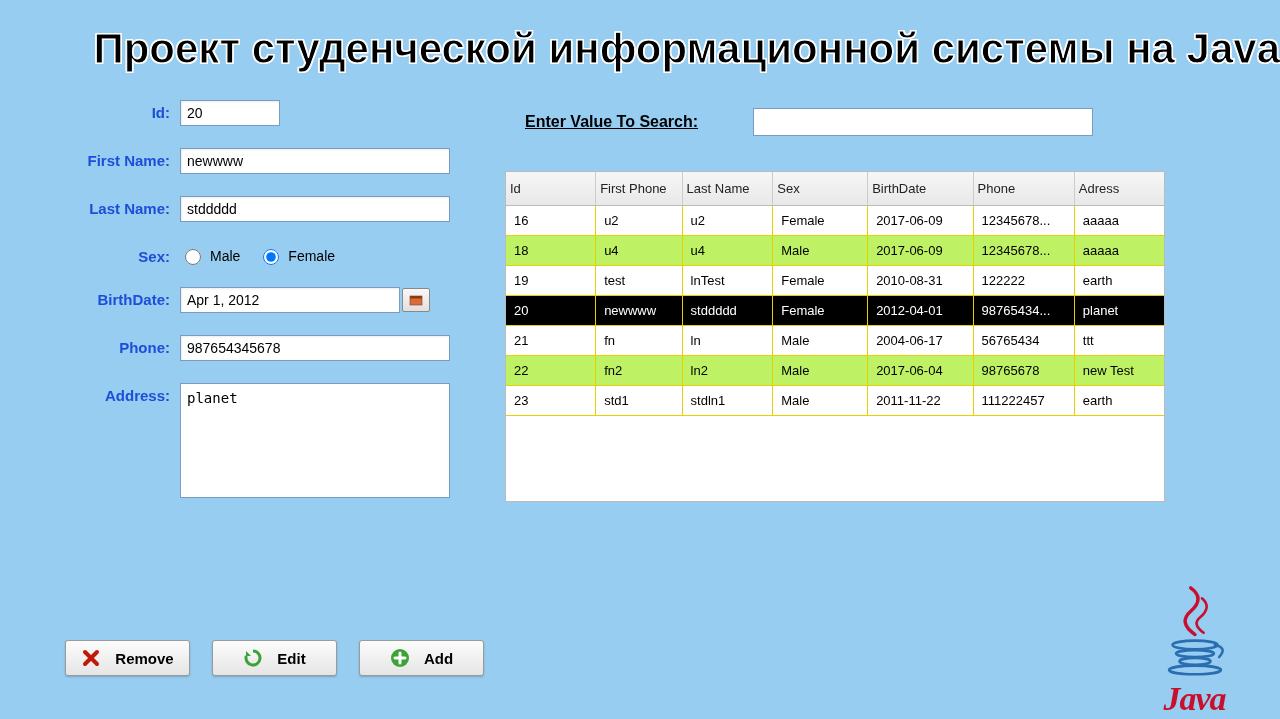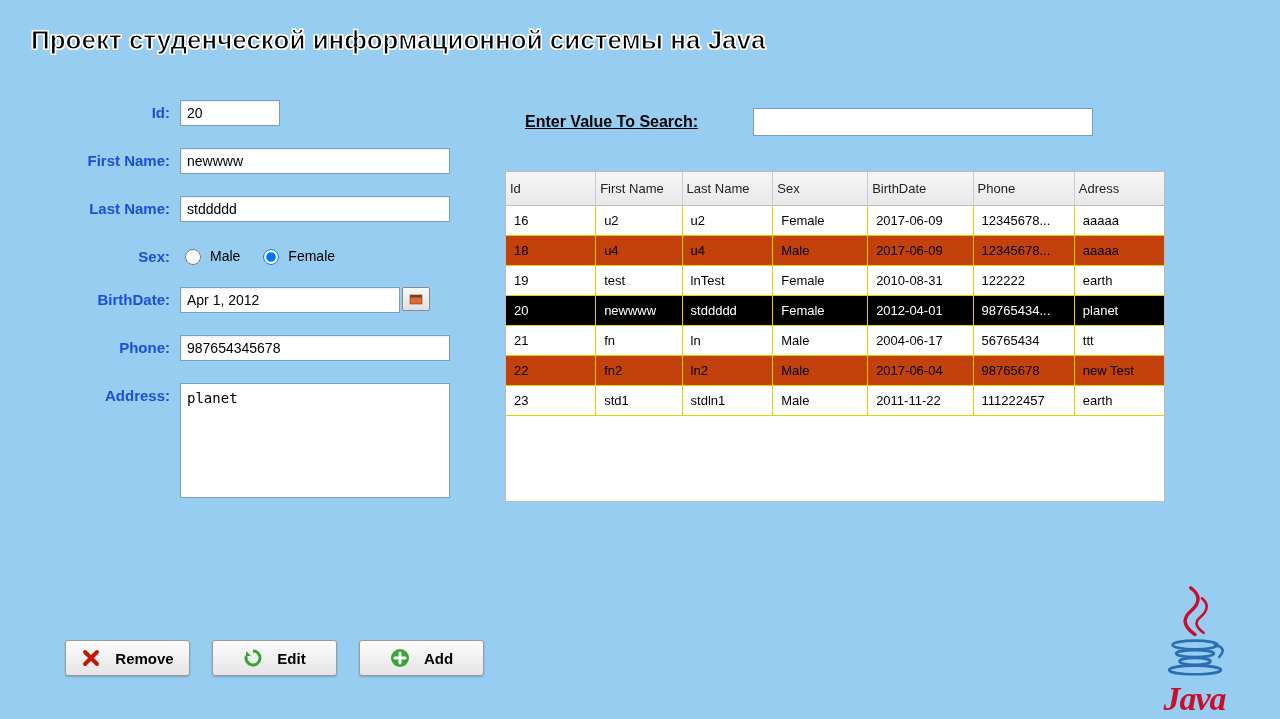--- a/index.html
+++ b/index.html
@@ -10,22 +10,22 @@
     background: #97cdf0;
     font-family: Arial, Verdana, sans-serif;
     position: relative;
     overflow: hidden;
   }
   .title {
     position: absolute;
     top: 25px;
     left: 0;
     width: 100%;
-    text-align: left;
-    font-size: 26px;
+    text-align: right;
+    font-size: 42px;
     font-weight: 900;
     color: #000;
     -webkit-text-stroke: 1px #fff;
     text-shadow: -1px -1px 0 #fff, 1px -1px 0 #fff, -1px 1px 0 #fff, 1px 1px 0 #fff;
     letter-spacing: 0px;
     font-family: Verdana, Arial, sans-serif;
     padding-left: 31px;
   }
   .form-panel {
     position: absolute;
@@ -53,21 +53,21 @@
     font-size: 14px;
     padding: 4px 6px;
     font-family: Arial;
     box-shadow: inset 1px 1px 2px rgba(0,0,0,0.08);
   }
   .id-input { width: 100px; height: 26px; }
   .name-input { width: 270px; height: 26px; }
   .radio-group { display: flex; align-items: center; gap: 18px; padding-top: 2px; }
   .radio-item { display: flex; align-items: center; gap: 6px; font-size: 14px; }
   .radio-item input { width: 16px; height: 16px; }
-  .date-row { display: flex; gap: 2px; }
+  .date-row { display: flex; align-items: center; gap: 2px; }
   .date-input { width: 220px; height: 26px; }
   .date-btn {
     width: 28px; height: 24px;
     border: 1px solid #888;
     border-radius: 2px;
     background: linear-gradient(#f8f8f8,#e0e0e0);
     display:flex; align-items:center; justify-content:center;
     cursor:pointer;
   }
   .date-btn svg { width:14px; height:12px; }
@@ -147,21 +147,21 @@
     color: #222;
   }
   tbody td {
     border-right: 1px solid #e9cf00;
     border-bottom: 1px solid #e9cf00;
     padding: 7px 8px;
     color: #000;
     background: #fff;
   }
   tbody td:last-child, thead th:last-child { border-right: none; }
-  tbody tr.alt td { background: #c2410c; }
+  tbody tr.alt td { background: #bef264; }
   tbody tr.sel td { background: #000; color: #fff; }
   .col-id{width:85px}.col-fn{width:82px}.col-ln{width:86px}.col-sex{width:90px}.col-bd{width:100px}.col-ph{width:96px}.col-ad{width:85px}
   .table-spacer { height: 85px; background:#fff; }
   .java-logo {
     position: absolute;
     right: 18px;
     bottom: 1px;
     width: 135px;
     text-align: center;
   }
@@ -253,21 +253,21 @@
 <div class="right-panel">
   <div class="search-row">
     <span class="search-label">Enter Value To Search:</span>
     <input class="search-input" value="" style="">
   </div>
   <div class="table-wrap">
     <table>
       <thead>
         <tr id="thead-row">
             <th class="col-id">Id</th>
-            <th class="col-fn">First Name</th>
+            <th class="col-fn">First Phone</th>
             <th class="col-ln">Last Name</th>
             <th class="col-sex">Sex</th>
             <th class="col-bd">BirthDate</th>
             <th class="col-ph">Phone</th>
             <th class="col-ad">Adress</th>
           </tr>
       </thead>
       <tbody id="tbody">
           <tr>
             <td>16</td>

